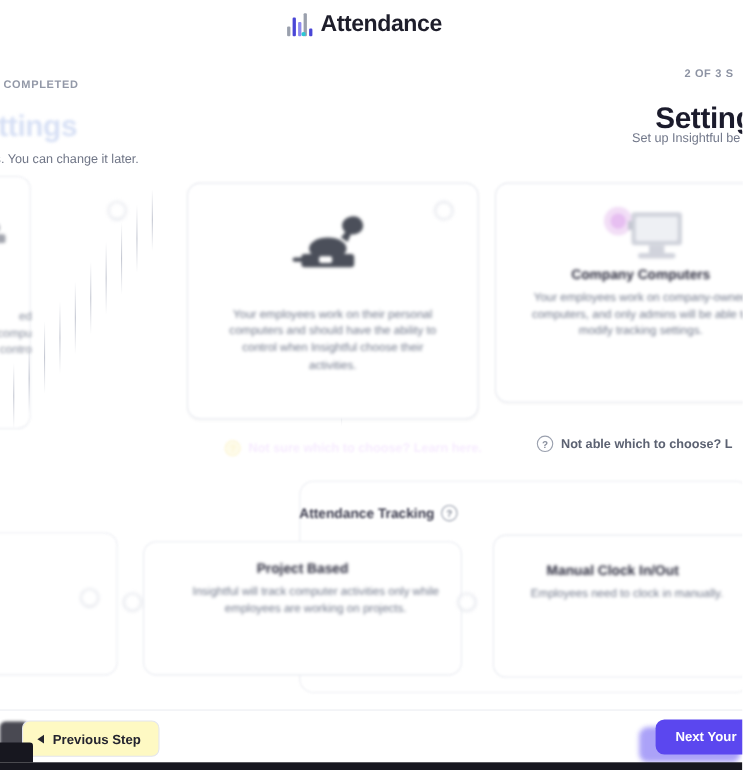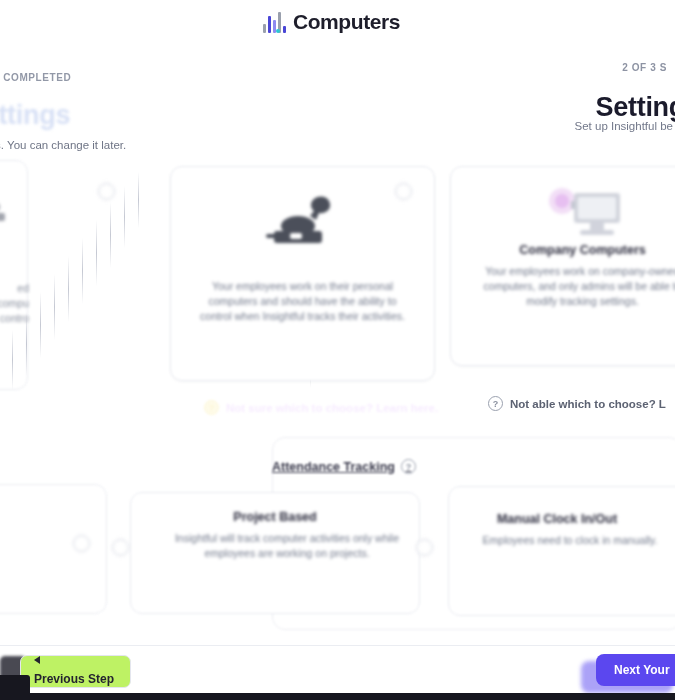--- a/index.html
+++ b/index.html
@@ -274,21 +274,20 @@
     background: #fff;
     filter: blur(0.9px);
   }
   .attend-head {
     position: absolute;
     left: 272px; top: 459px;
     display: flex; align-items: center; gap: 6px;
     font-size: 12.5px; font-weight: bold; color: #3a3a4c;
     filter: blur(0.9px);
     white-space: nowrap;
-    text-decoration: underline;
   }
 
   .card-project {
     left: 130px; top: 492px;
     width: 290px; height: 122px;
     filter: blur(1px);
   }
   .card-project .radio { left: -19px; top: 46px; filter: blur(1.5px); }
   .card-project .card-title { position: absolute; top: 17px; left: 0; right: 0; filter: blur(0.9px); }
   .card-project .card-desc  { position: absolute; top: 38px; left: 42px; right: 18px; filter: blur(0.95px); }
@@ -315,28 +314,27 @@
     position: absolute;
     left: -40px; right: -40px; top: 645px;
     height: 1px; background: #ebedf2;
     filter: blur(0.5px);
   }
   .btn-prev {
     position: absolute;
     left: 20px; top: 655px;
     height: 33px;
     padding: 0 16px 0 13px;
-    display: flex; align-items: flex-start; gap: 8px;
+    display: flex; align-items: center; gap: 8px;
     border: 1px solid #e4e6ee;
     border-radius: 7px;
-    background: #bef264;
+    background: #fef9c3;
     font-size: 12px; font-weight: bold; color: #24242f;
     white-space: nowrap;
     filter: blur(0.7px);
-    flex-direction: column;
   }
   .btn-prev .arrow-left {
     width: 0; height: 0;
     border-top: 4px solid transparent;
     border-bottom: 4px solid transparent;
     border-right: 6px solid #24242f;
   }
   .btn-prev-shadow {
     position: absolute;
     left: 0px; top: 656px;
@@ -392,21 +390,21 @@
   <div class="logo-bar">
     <div class="logo-wrap">
       <span class="logo-mark">
         <i class="lb1"></i>
           <i class="lb2"></i>
           <i class="lb3"></i>
           <i class="lb4"></i>
           <i class="lb5"></i>
         <span class="logo-dot"></span>
       </span>
-      <span class="logo-text">Computers</span>
+      <span class="logo-text">Attendance</span>
     </div>
   </div>
 
   <div class="step-label-ghost">EPS COMPLETED</div>
   <div class="step-label">2 OF 3 S</div>
 
   <div class="page-title-ghost">Settings</div>
   <div class="page-title">Setting</div>
 
   <div class="page-sub-ghost">viour on employee computers. You can change it later.</div>
@@ -449,21 +447,21 @@
 
   <div class="card card-personal">
     <span class="radio"></span>
     <svg class="icon-personal" viewBox="0 0 78 58">
       <path d="M50 6 c7 -5 15 -2 16 5 c1 6 -5 10 -11 9 l-3 7 l-6 -4 l4 -5 c-4 -3 -4 -9 0 -12 z" fill="#4b4f5a"></path>
       <ellipse cx="34" cy="33" rx="17" ry="10" fill="#4b4f5a"></ellipse>
       <rect x="10" y="38" width="48" height="12" rx="3" fill="#4b4f5a"></rect>
       <rect x="2" y="41" width="10" height="4" rx="2" fill="#4b4f5a"></rect>
       <rect x="26" y="40" width="12" height="6" rx="2" fill="#ffffff"></rect>
     </svg>
-    <div class="card-desc">Your employees work on their personal computers and should have the ability to control when Insightful tracks their activities.</div>
+    <div class="card-desc">Your employees work on their personal computers and should have the ability to control when Insightful choose their activities.</div>
   </div>
 
   <div class="card card-company">
     <span class="radio"></span>
     <svg class="icon-company" viewBox="0 0 86 60">
       <circle cx="22" cy="16" r="13" fill="#f0d9f5"></circle>
       <circle cx="22" cy="16" r="7" fill="#e3b4ef"></circle>
       <rect x="34" y="8" width="46" height="30" rx="3" fill="#c9ccd6"></rect>
       <rect x="38" y="12" width="38" height="22" rx="2" fill="#eceef3"></rect>
       <rect x="50" y="38" width="14" height="8" fill="#c9ccd6"></rect>

